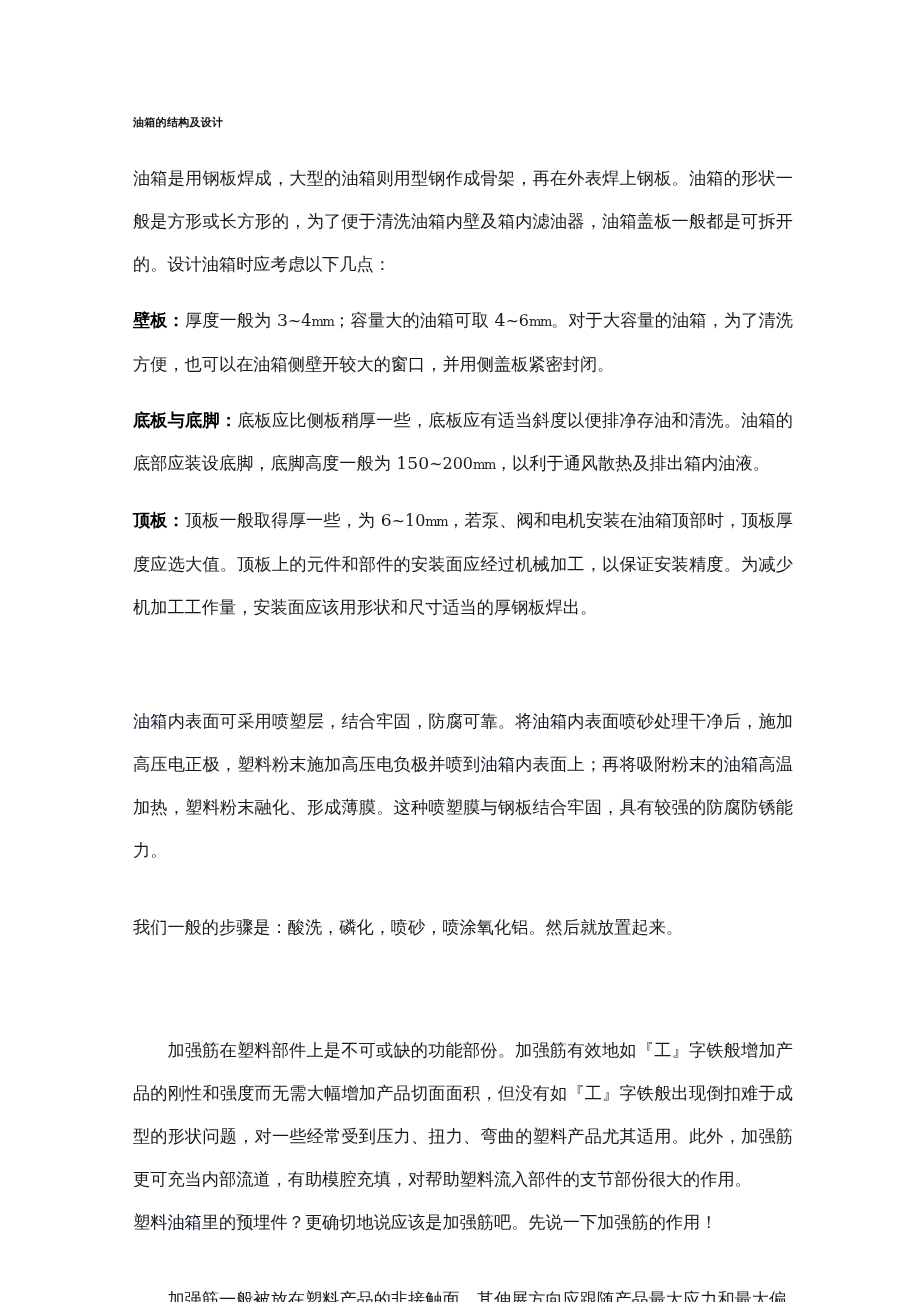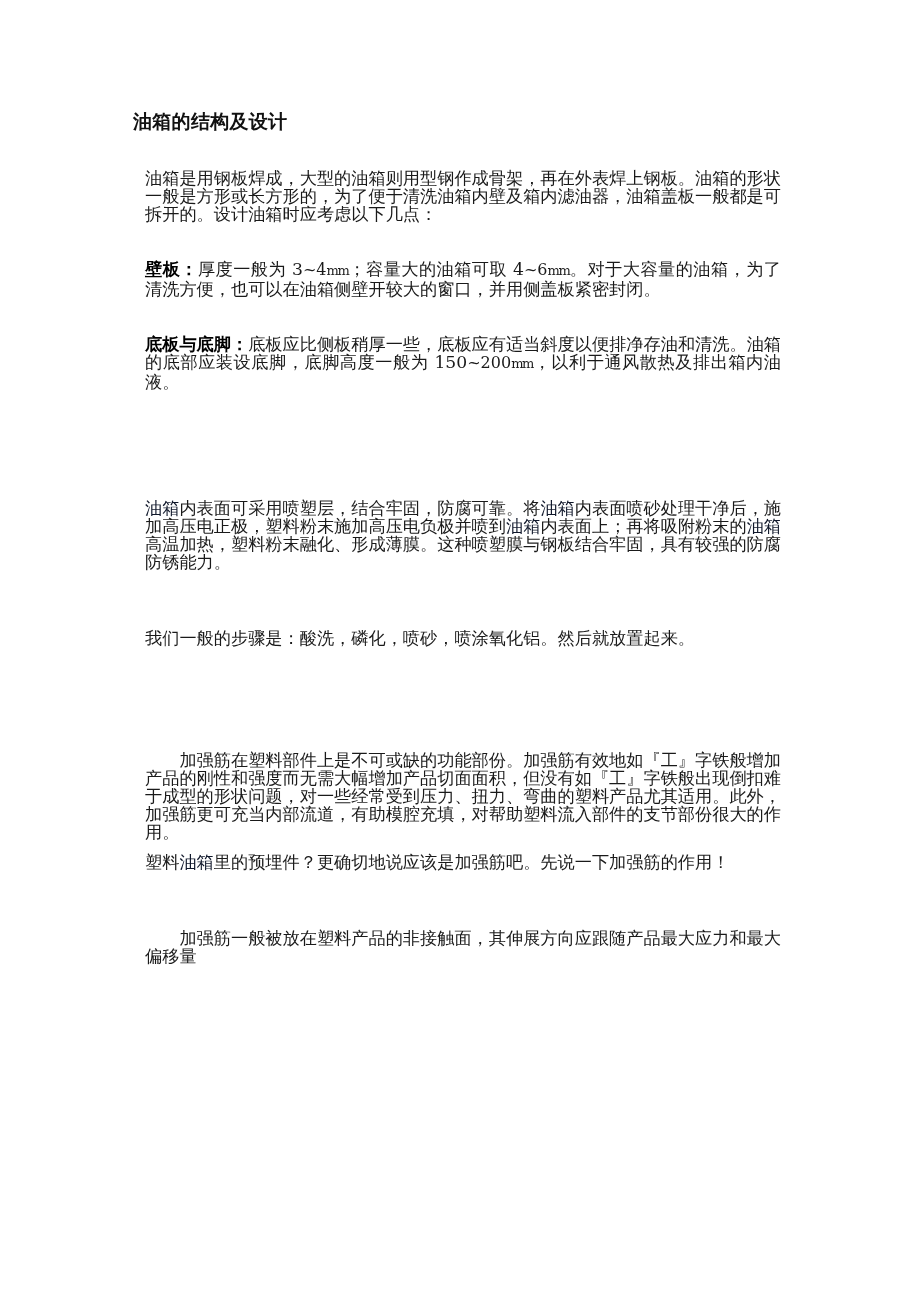--- a/index.html
+++ b/index.html
@@ -21,37 +21,37 @@
     height: 1302px;
     background: #ffffff;
   }
   .content {
     position: absolute;
     left: 133px;
     top: 112px;
     width: 660px;
   }
   .doc-title {
-    font-size: 19px;
+    font-size: 11px;
     font-weight: bold;
     line-height: 20px;
     letter-spacing: 0.3px;
     margin: 0 0 0 0;
     color: #111111;
     font-family: Liberation Serif, serif;
   }
   .spacer-title { height: 25px; }
   .spacer-para  { height: 13px; }
   .spacer-big   { height: 58px; }
   .spacer-mid   { height: 34px; }
   .spacer-gap   { height: 46px; }
   p.para {
-    margin: 12px;
+    margin: 0;
     font-size: 17.2px;
-    line-height: 18px;
+    line-height: 43px;
     text-align: justify;
     text-justify: inter-character;
     color: #1a1a1a;
     word-break: break-all;
   }
   p.para.indent { text-indent: 2em; }
   p.para.noj { text-align: left; }
   .hd {
     font-weight: bold;
     color: #000000;
@@ -84,20 +84,21 @@
     <div class="spacer-para"></div>
 
     <p class="para"><span class="hd">壁板</span><span class="hd">：</span><span>厚度一般为 3</span><span class="lat">~</span><span class="lat">4</span><span class="mm">mm</span><span>；容量大的油箱可取 4</span><span class="lat">~</span><span class="lat">6</span><span class="mm">mm</span><span>。对于大容量的油箱，为了清洗方便，也可以在油箱侧壁开较大的窗口，并用侧盖板紧密封闭。</span></p>
 
     <div class="spacer-para"></div>
 
     <p class="para"><span class="hd">底板与底脚</span><span class="hd">：</span><span>底板应比侧板稍厚一些，底板应有适当斜度以便排净存油和清洗。油箱的底部应装设底脚，底脚高度一般为 150</span><span class="lat">~</span><span class="lat">200</span><span class="mm">mm</span><span>，以利于通风散热及排出箱内油液。</span></p>
 
     <div class="spacer-para"></div>
 
+    <p class="para"><span class="hd">顶板</span><span class="hd">：</span><span>顶板一般取得厚一些，为 6</span><span class="lat">~</span><span class="lat">10</span><span class="mm">mm</span><span>，若泵、阀和电机安装在油箱顶部时，顶板厚度应选大值。顶板上的元件和部件的安装面应经过机械加工，以保证安装精度。为减少机加工工作量，安装面应该用形状和尺寸适当的厚钢板焊出。</span></p>
 
     <div class="spacer-para"></div>
 
 
     <div class="spacer-big"></div>
 
     <p class="para"><span class="red">油箱</span><span>内表面可采用喷塑层，结合牢固，防腐可靠。将</span><span class="red">油箱</span><span>内表面喷砂处理干净后，施加高压电正极，塑料粉末施加高压电负极并喷到</span><span class="red">油箱</span><span>内表面上；再将吸附粉末的</span><span class="red">油箱</span><span>高温加热，塑料粉末融化、形成薄膜。这种喷塑膜与钢板结合牢固，具有较强的防腐防锈能力。</span></p>
 
     <div class="spacer-mid"></div>
 

